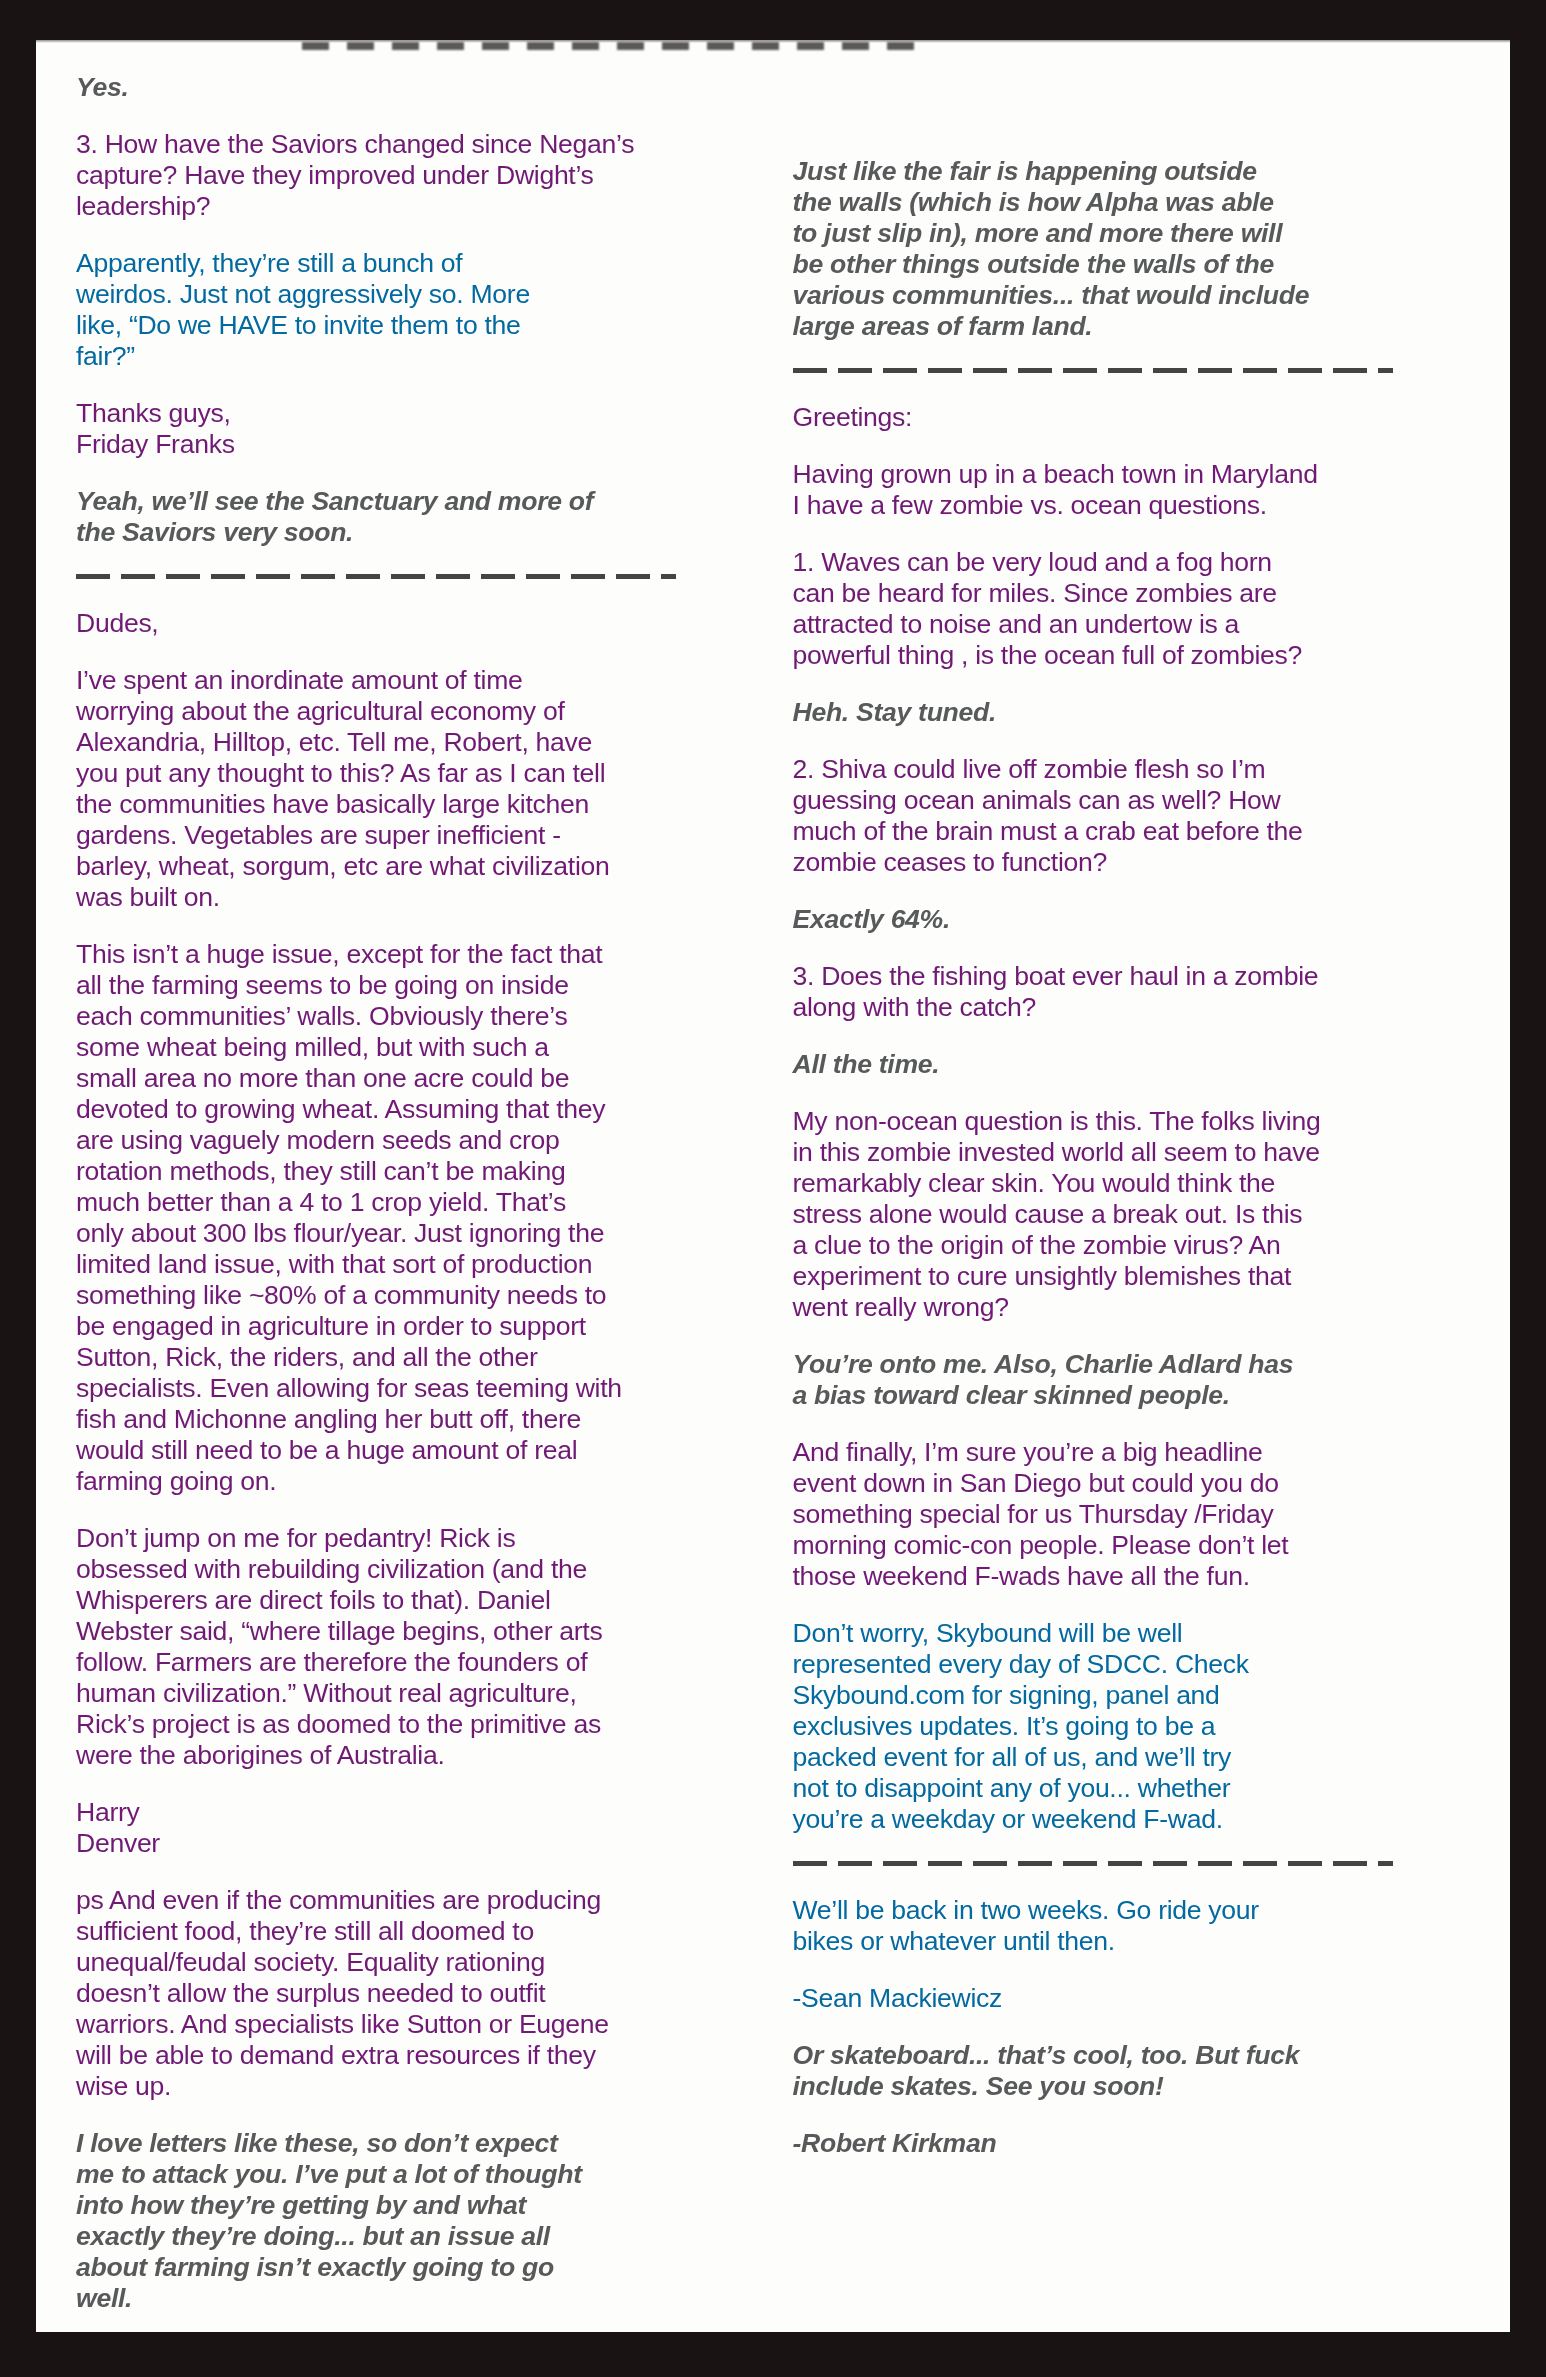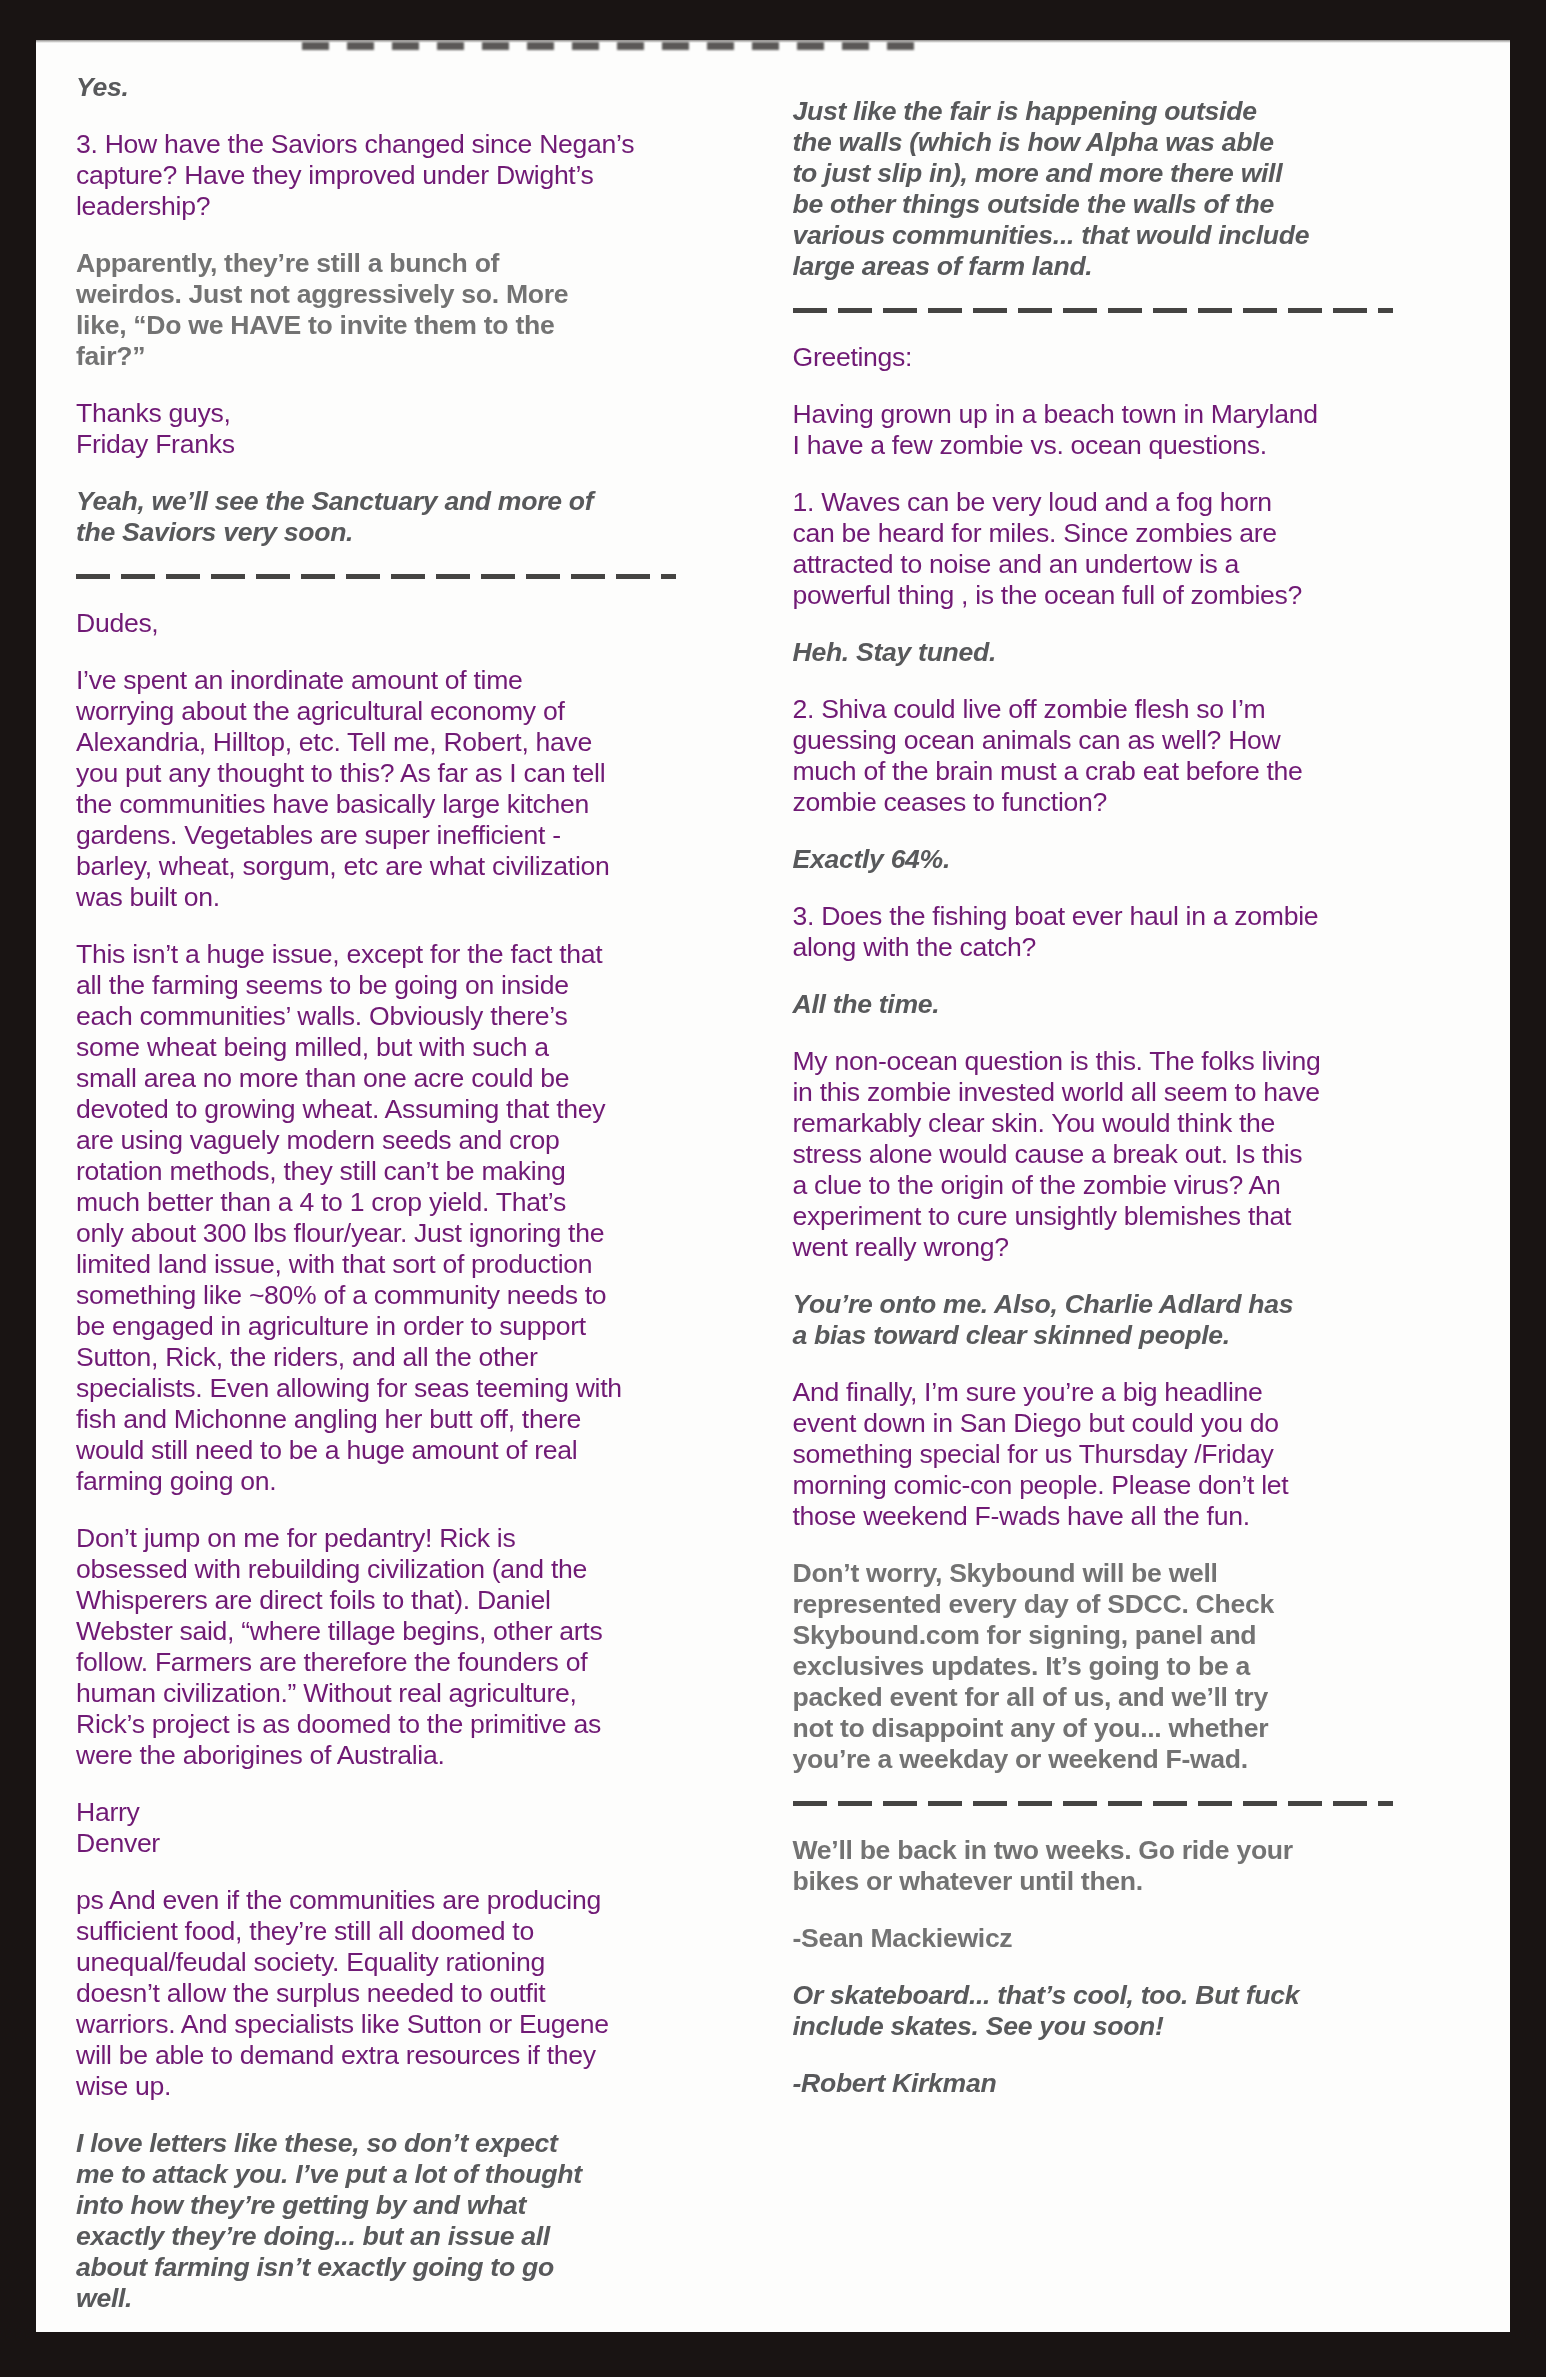--- a/index.html
+++ b/index.html
@@ -37,30 +37,30 @@
   }
   .colbody{flex:1;min-width:0;}
   .colbody p{
     margin:0 0 26px 0;
     font-size:26.6px;
     line-height:31px;
     letter-spacing:-0.3px;
     white-space:pre-line;
   }
   .colbody p.plain{ color:#701a75; }
-  .colbody p.sean{  color:#737373; font-weight:bold; }
+  .colbody p.sean{  color:#0369a1; font-weight:normal; }
   .colbody p.robert{ color:#58595b; font-weight:bold; font-style:italic; }
   .colbody p.divider{
     height:4.8px;
     width:600px;
     max-width:92%;
     margin:16px 0 29px 0;
     background:repeating-linear-gradient(90deg,#454442 0 34px,rgba(0,0,0,0) 34px 45px);
   }
-  .colbody.right p:first-child{ margin-top:24px; }
+  .colbody.right p:first-child{ margin-top:84px; }
 </style>
 </head>
 <body>
 
 <div class="paper">
   <div class="cutoff-artifact"></div>
 
   <div class="colbody left">
     <p class="robert">Yes.</p>
     <p class="plain">3. How have the Saviors changed since Negan’s

